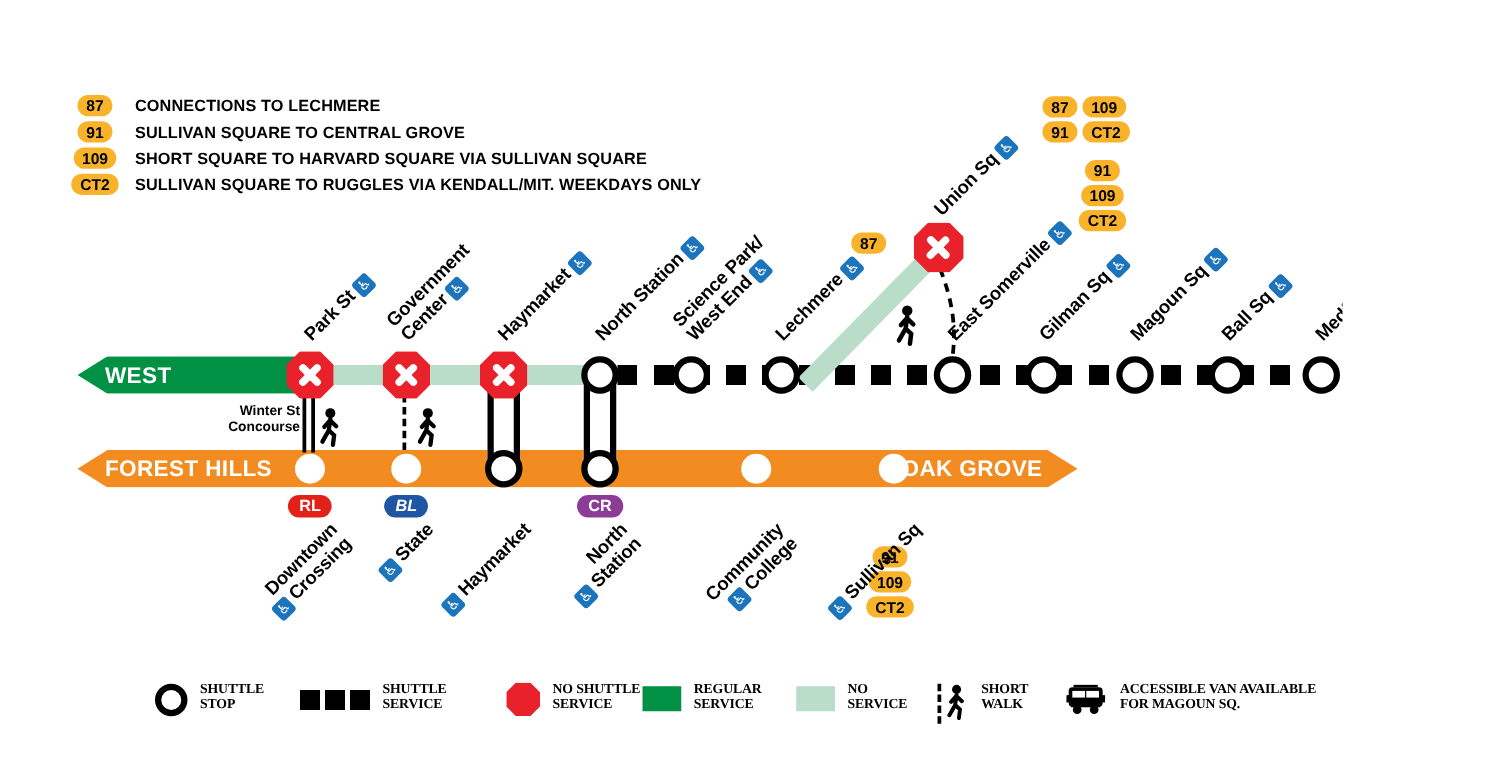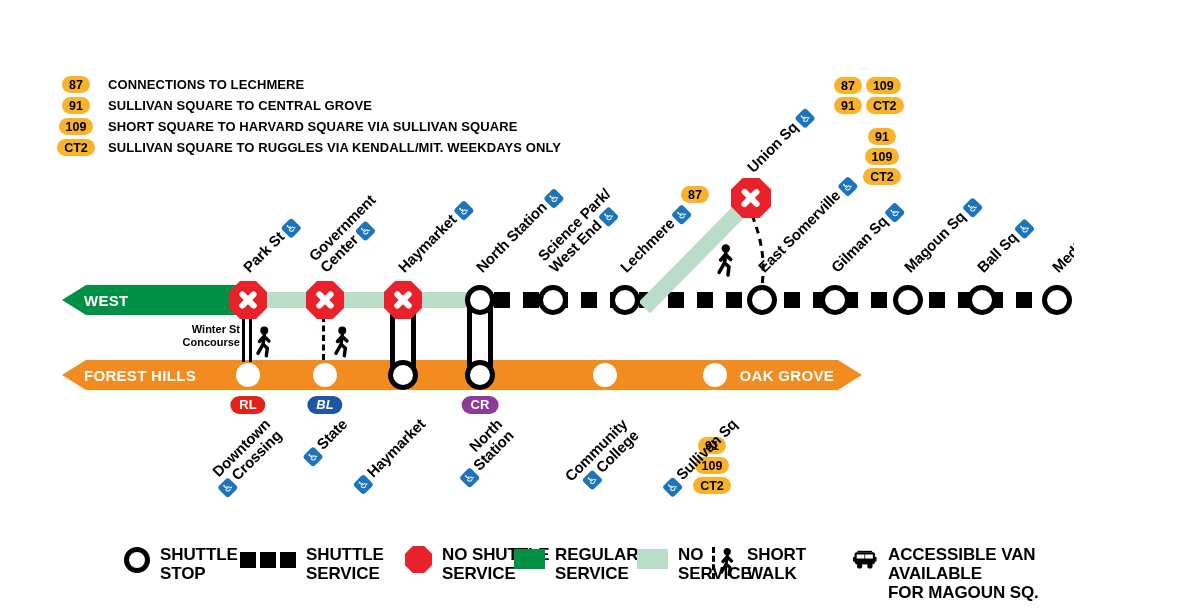--- a/index.html
+++ b/index.html
@@ -17,21 +17,21 @@
   .bgrid{position:absolute;display:grid;grid-template-columns:auto auto;gap:3px 4px;justify-items:start;}
   .bcol{position:absolute;display:flex;flex-direction:column;gap:3px;align-items:center;}
 
   
   .garrow{position:absolute;left:62px;top:285px;width:190px;height:30px;background:#009144;
           clip-path:polygon(0 50%,24px 0,100% 0,100% 100%,24px 100%);
           display:flex;align-items:center;}
   .oarrow{position:absolute;left:62px;top:360px;width:800px;height:30px;background:#F28C20;
           clip-path:polygon(0 50%,24px 0,calc(100% - 24px) 0,100% 50%,calc(100% - 24px) 100%,24px 100%);
           display:flex;align-items:center;}
-  .dirtext{color:#fff;font-weight:700;font-size:15px;letter-spacing:.3px;padding-left:22px;}
+  .dirtext{color:#fff;font-weight:700;font-size:18px;letter-spacing:.3px;padding-left:22px;}
   .dirtext.right{position:absolute;right:28px;padding-left:0;}
 
   .band{position:absolute;top:292px;height:16px;background:#B9DDC8;}
   .dashband{position:absolute;top:292px;height:16px;
             background:repeating-linear-gradient(90deg,#000 0 16px,transparent 16px 29px);}
   .branch{position:absolute;left:642px;top:294px;width:148px;height:16px;background:#B9DDC8;
           transform:rotate(-45.5deg);transform-origin:8px 8px;}
 
   
   .stop{position:absolute;width:20px;height:20px;background:#fff;border:5px solid #000;border-radius:50%;z-index:3;}
@@ -63,21 +63,21 @@
   .winter{position:absolute;left:160px;top:323px;width:80px;text-align:right;font-size:11px;
           font-weight:700;line-height:1.15;white-space:pre-line;z-index:6;}
 
   
   .pill{position:absolute;transform:translateX(-50%);color:#fff;font-weight:700;font-size:13px;
         border-radius:10px;padding:1px 9px;line-height:16px;z-index:6;}
   .pill-rl{background:#E22218;} .pill-bl{background:#1E56A4;font-style:italic;} .pill-cr{background:#8C3C97;}
 
   
   .litem{position:absolute;top:545px;display:flex;align-items:flex-start;gap:10px;}
-  .leg-label{font-weight:700;font-size:17px;line-height:1.12;white-space:pre-line;letter-spacing:-.1px;}
+  .leg-label{font-weight:700;font-size:11px;line-height:1.12;white-space:pre-line;letter-spacing:-.1px;font-family:Liberation Serif, serif;}
   .leg-stop{width:16px;height:16px;background:#fff;border:5px solid #000;border-radius:50%;margin-top:2px;}
   .leg-sqs{display:flex;gap:4px;margin-top:7px;}
   .leg-sq{width:16px;height:16px;background:#000;}
   .leg-x{position:static;width:27px;height:27px;margin-top:1px;}
   .leg-rect{width:31px;height:20px;margin-top:4px;}
   .leg-dashwrap{display:flex;align-items:flex-start;margin-top:2px;}
   .leg-dash{width:0;height:32px;border-left:3.2px dashed #000;margin-right:2px;}
 </style>
 </head>
 <body>
@@ -278,21 +278,21 @@
   <div class="litem" style="left:514px">
     <span class="leg-rect" style="background:#009144"></span>
     <span class="leg-label">REGULAR
 SERVICE</span>
   </div>
   <div class="litem" style="left:637px">
     <span class="leg-rect" style="background:#B9DDC8"></span>
     <span class="leg-label">NO
 SERVICE</span>
   </div>
-  <div class="litem" style="left:712px">
+  <div class="litem" style="left:750px">
     <span class="leg-dashwrap">
       <span class="leg-dash"></span>
       <svg viewBox="0 0 16 22" style="width:20px;height:29px">
           <use href="#walker"></use>
         </svg>
     </span>
     <span class="leg-label">SHORT
 WALK</span>
   </div>
   <div class="litem" style="left:853px">

